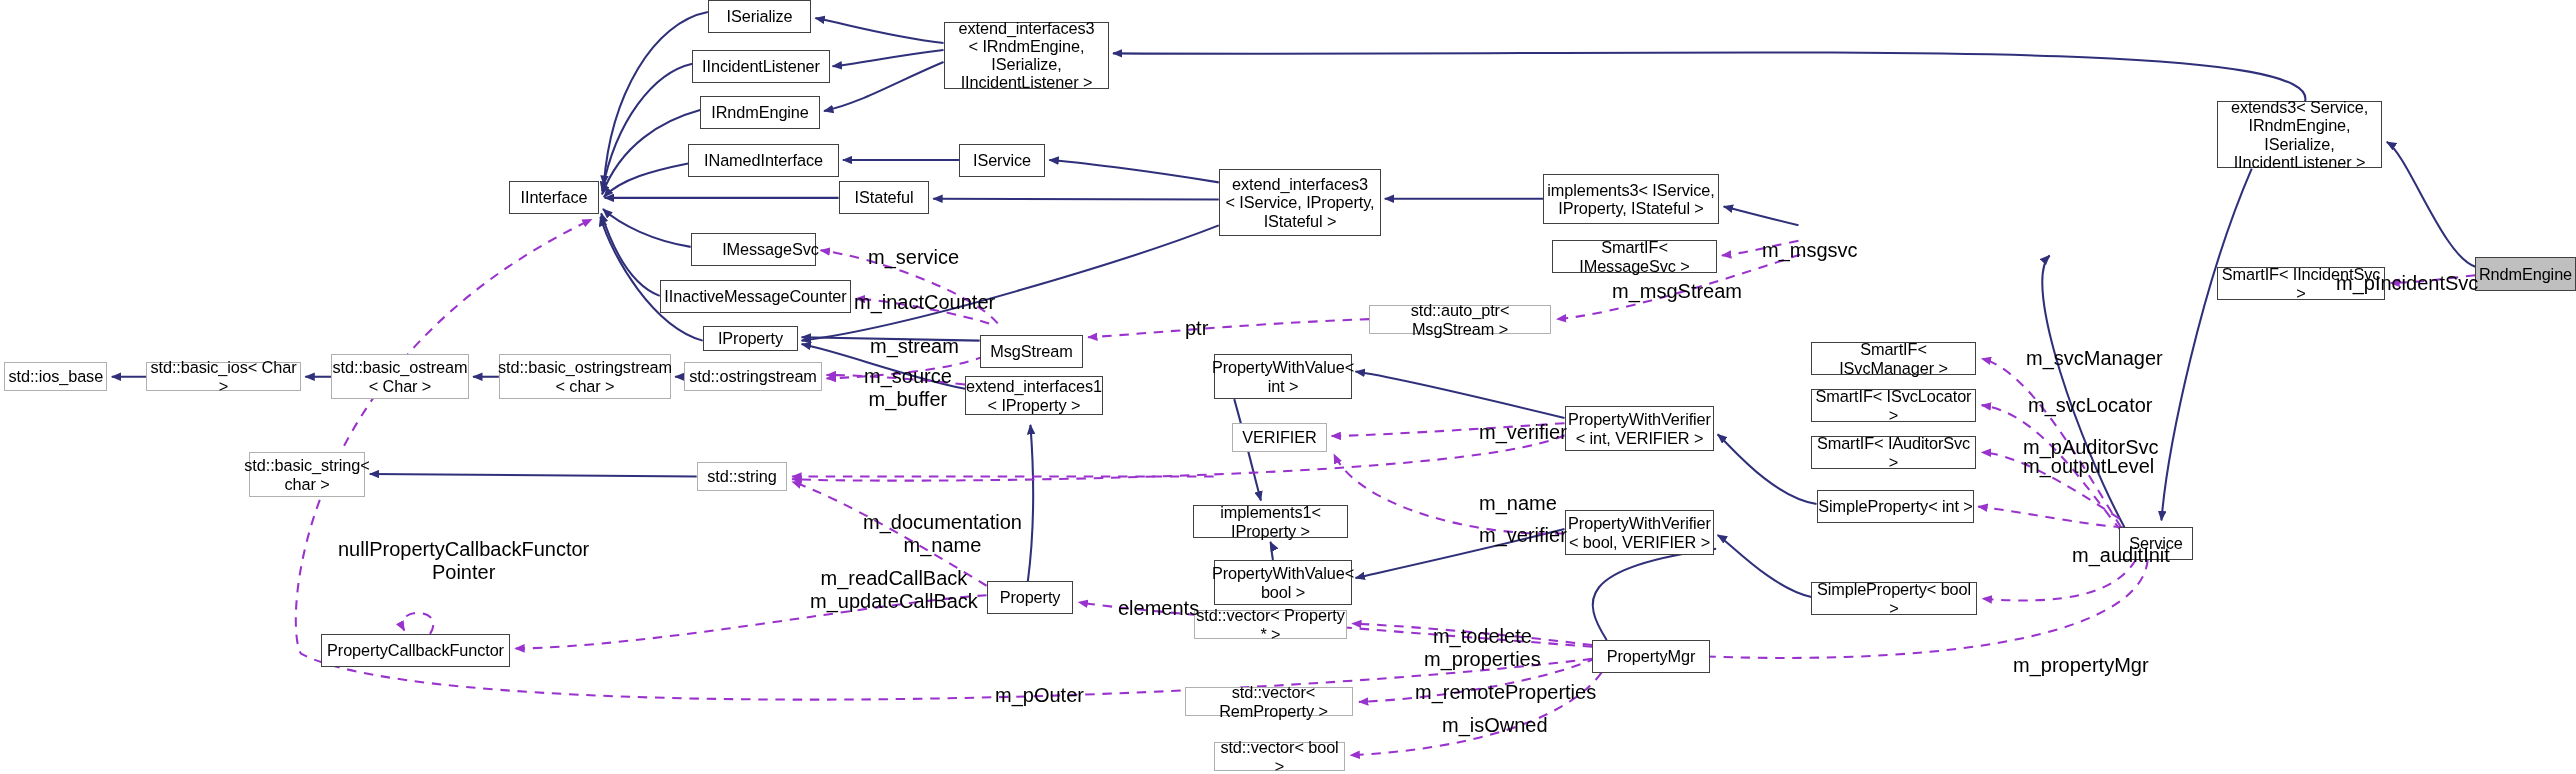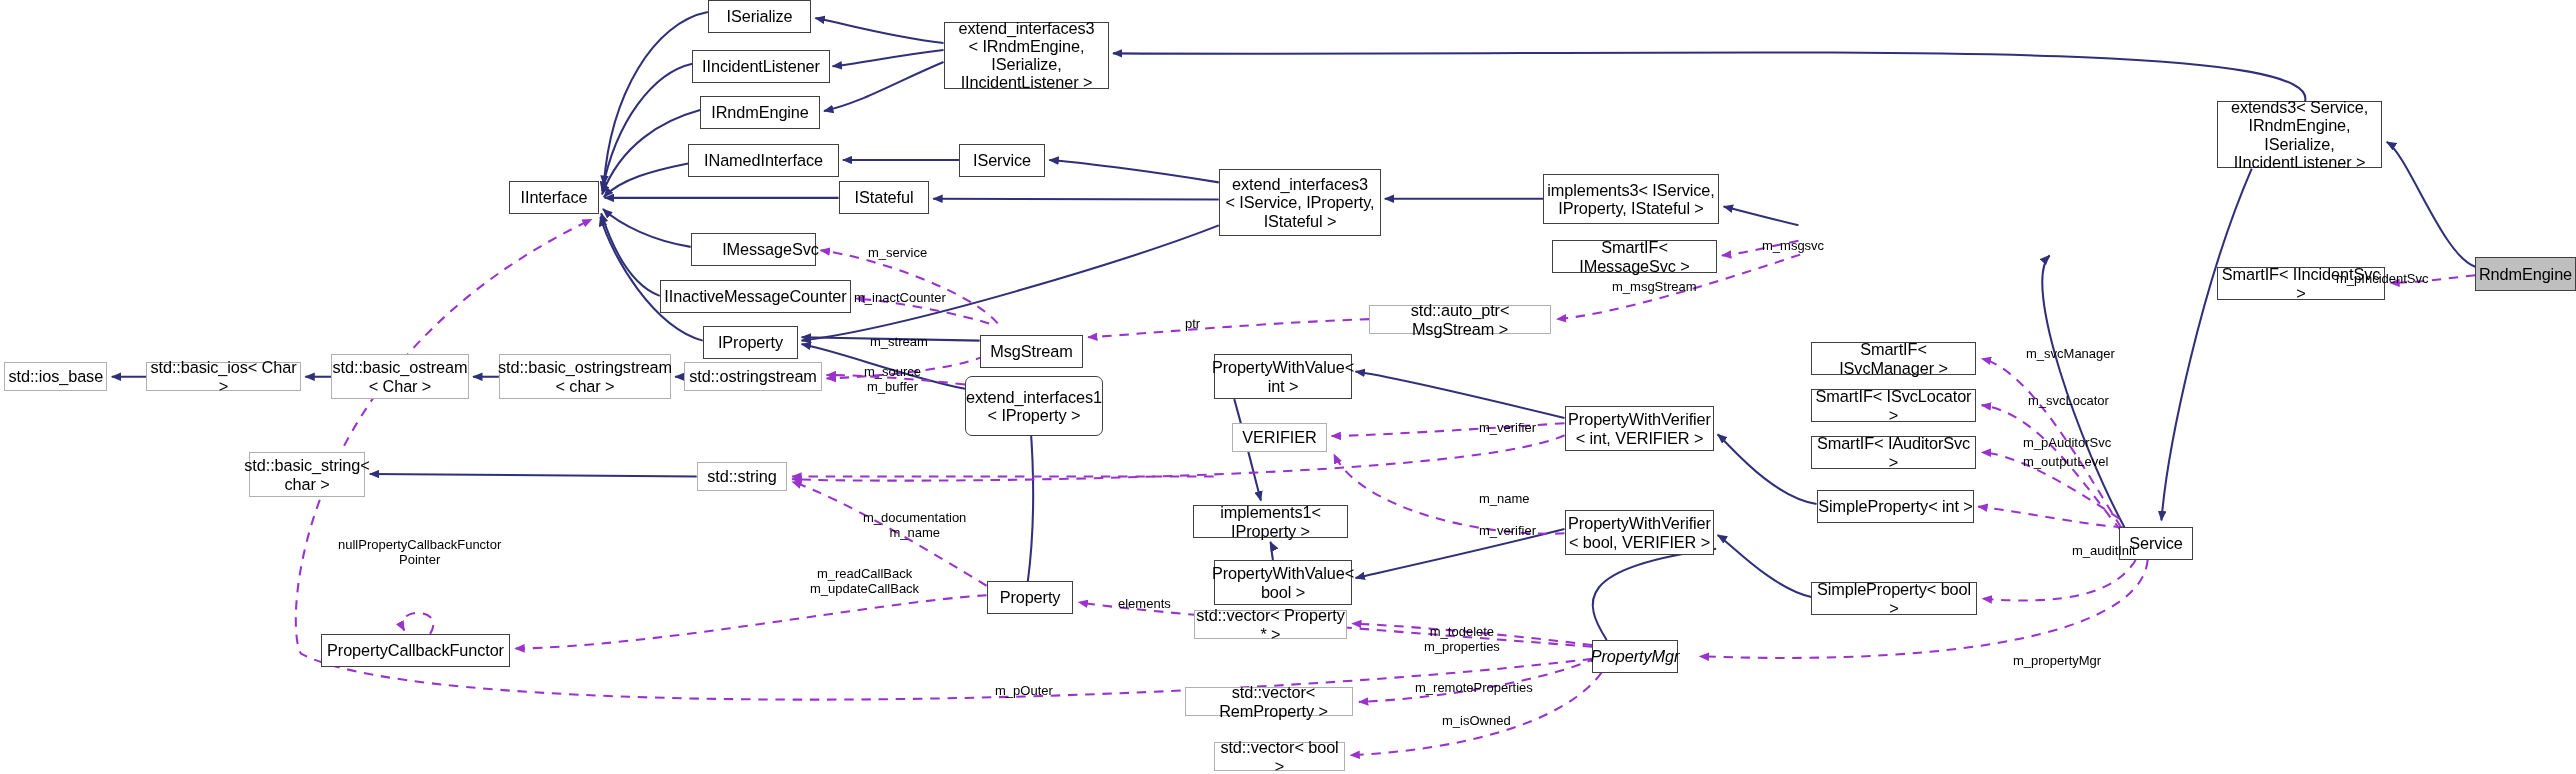--- a/index.html
+++ b/index.html
@@ -47,21 +47,21 @@
     border: 0.9px solid #b0b0b0;
   }
   
   .node.k-focus {
     border: 1.7px solid #404040;
     background: #bfbfbf;
   }
   .edge-label {
     position: absolute;
     font-family: "Liberation Sans", sans-serif;
-    font-size: 13px;
+    font-size: 20px;
     color: #000000;
     white-space: pre-line;
     text-align: center;
     line-height: 1.15;
     z-index: 6;
   }
 </style>
 </head>
 <body>
 
@@ -195,21 +195,21 @@
 
   <div class="node k-normal" style="left: 708px; top: 0px; width: 103px; height: 33px;">ISerialize</div>
   <div class="node k-normal" style="left: 692px; top: 50px; width: 138px; height: 33px;">IIncidentListener</div>
   <div class="node k-normal" style="left: 700px; top: 96px; width: 120px; height: 33px;">IRndmEngine</div>
   <div class="node k-normal" style="left: 688px; top: 144px; width: 151px; height: 33px;">INamedInterface</div>
   <div class="node k-normal" style="left: 509px; top: 181px; width: 90px; height: 33px;">IInterface</div>
   <div class="node k-normal" style="left: 959px; top: 144px; width: 86px; height: 33px;">IService</div>
   <div class="node k-normal" style="left: 839px; top: 181px; width: 90px; height: 33px;">IStateful</div>
   <div class="node k-normal" style="left: 691px; top: 233px; width: 125px; height: 33px; padding-left: 34px;">IMessageSvc</div>
   <div class="node k-normal" style="left: 660px; top: 280px; width: 191px; height: 33px;">IInactiveMessageCounter</div>
-  <div class="node k-normal" style="left: 703px; top: 326px; width: 95px; height: 33px;">IProperty</div>
+  <div class="node k-normal" style="left: 703px; top: 326px; width: 95px; height: 25px;">IProperty</div>
   <div class="node k-normal" style="left: 944px; top: 21.5px; width: 165px; height: 67px;">extend_interfaces3
 &lt; IRndmEngine, ISerialize,
   IIncidentListener &gt;</div>
   <div class="node k-normal" style="left: 1219px; top: 169px; width: 162px; height: 67px;">extend_interfaces3
 &lt; IService, IProperty,
   IStateful &gt;</div>
   <div class="node k-normal" style="left: 1543px; top: 174px; width: 176px; height: 50px;">implements3&lt; IService,
   IProperty, IStateful &gt;</div>
   <div class="node k-normal" style="left: 1552px; top: 240px; width: 165px; height: 33px;">SmartIF&lt; IMessageSvc &gt;</div>
   <div class="node k-normal" style="left: 1811px; top: 342px; width: 165px; height: 33px;">SmartIF&lt; ISvcManager &gt;</div>
@@ -228,36 +228,36 @@
   <div class="node k-light" style="left: 4.3px; top: 362px; width: 103px; height: 29px;">std::ios_base</div>
   <div class="node k-light" style="left: 146px; top: 362px; width: 155px; height: 29px;">std::basic_ios&lt; Char &gt;</div>
   <div class="node k-light" style="left: 331px; top: 354px; width: 138px; height: 45px;">std::basic_ostream
 &lt; Char &gt;</div>
   <div class="node k-light" style="left: 499px; top: 354px; width: 172px; height: 45px;">std::basic_ostringstream
 &lt; char &gt;</div>
   <div class="node k-light" style="left: 684px; top: 362px; width: 138px; height: 29px;">std::ostringstream</div>
   <div class="node k-light" style="left: 249px; top: 452px; width: 116px; height: 45px;">std::basic_string&lt;
   char &gt;</div>
   <div class="node k-light" style="left: 697px; top: 462px; width: 90px; height: 29px;">std::string</div>
-  <div class="node k-normal" style="left: 965px; top: 376px; width: 138px; height: 60px; border-radius: 7px;">extend_interfaces1
+  <div class="node k-normal" style="left: 965px; top: 376px; width: 138px; height: 39px;">extend_interfaces1
 &lt; IProperty &gt;</div>
   <div class="node k-normal" style="left: 321px; top: 634px; width: 189px; height: 33px;">PropertyCallbackFunctor</div>
   <div class="node k-normal" style="left: 987px; top: 581px; width: 86px; height: 33px;">Property</div>
   <div class="node k-normal" style="left: 1214px; top: 354px; width: 138px; height: 45px;">PropertyWithValue&lt;
   int &gt;</div>
   <div class="node k-light" style="left: 1232px; top: 423px; width: 95px; height: 29px;">VERIFIER</div>
   <div class="node k-normal" style="left: 1193px; top: 505px; width: 155px; height: 33px;">implements1&lt; IProperty &gt;</div>
   <div class="node k-normal" style="left: 1214px; top: 560px; width: 138px; height: 45px;">PropertyWithValue&lt;
   bool &gt;</div>
   <div class="node k-light" style="left: 1194px; top: 610px; width: 153px; height: 29px;">std::vector&lt; Property * &gt;</div>
   <div class="node k-normal" style="left: 1565px; top: 406px; width: 149px; height: 45px;">PropertyWithVerifier
 &lt; int, VERIFIER &gt;</div>
   <div class="node k-normal" style="left: 1565px; top: 510px; width: 149px; height: 45px;">PropertyWithVerifier
 &lt; bool, VERIFIER &gt;</div>
-  <div class="node k-normal" style="left: 1592px; top: 640px; width: 86px; height: 33px; font-style: italic;">PropertyMgr</div>
+  <div class="node k-normal" style="left: 1592px; top: 640px; width: 118px; height: 33px;">PropertyMgr</div>
   <div class="node k-light" style="left: 1185px; top: 687px; width: 168px; height: 29px; padding-left: 9px;">std::vector&lt; RemProperty &gt;</div>
   <div class="node k-light" style="left: 1214px; top: 742px; width: 131px; height: 29px;">std::vector&lt; bool &gt;</div>
 
   <div class="edge-label" style="left: 868px; top: 246px;">m_service</div>
   <div class="edge-label" style="left: 854px; top: 291px;">m_inactCounter</div>
   <div class="edge-label" style="left: 870px; top: 335px;">m_stream</div>
   <div class="edge-label" style="left: 864px; top: 365px;">m_source
 m_buffer</div>
   <div class="edge-label" style="left: 1185px; top: 317px;">ptr</div>
   <div class="edge-label" style="left: 1730px; top: 239px; margin-left: 32px;">m_msgsvc</div>

